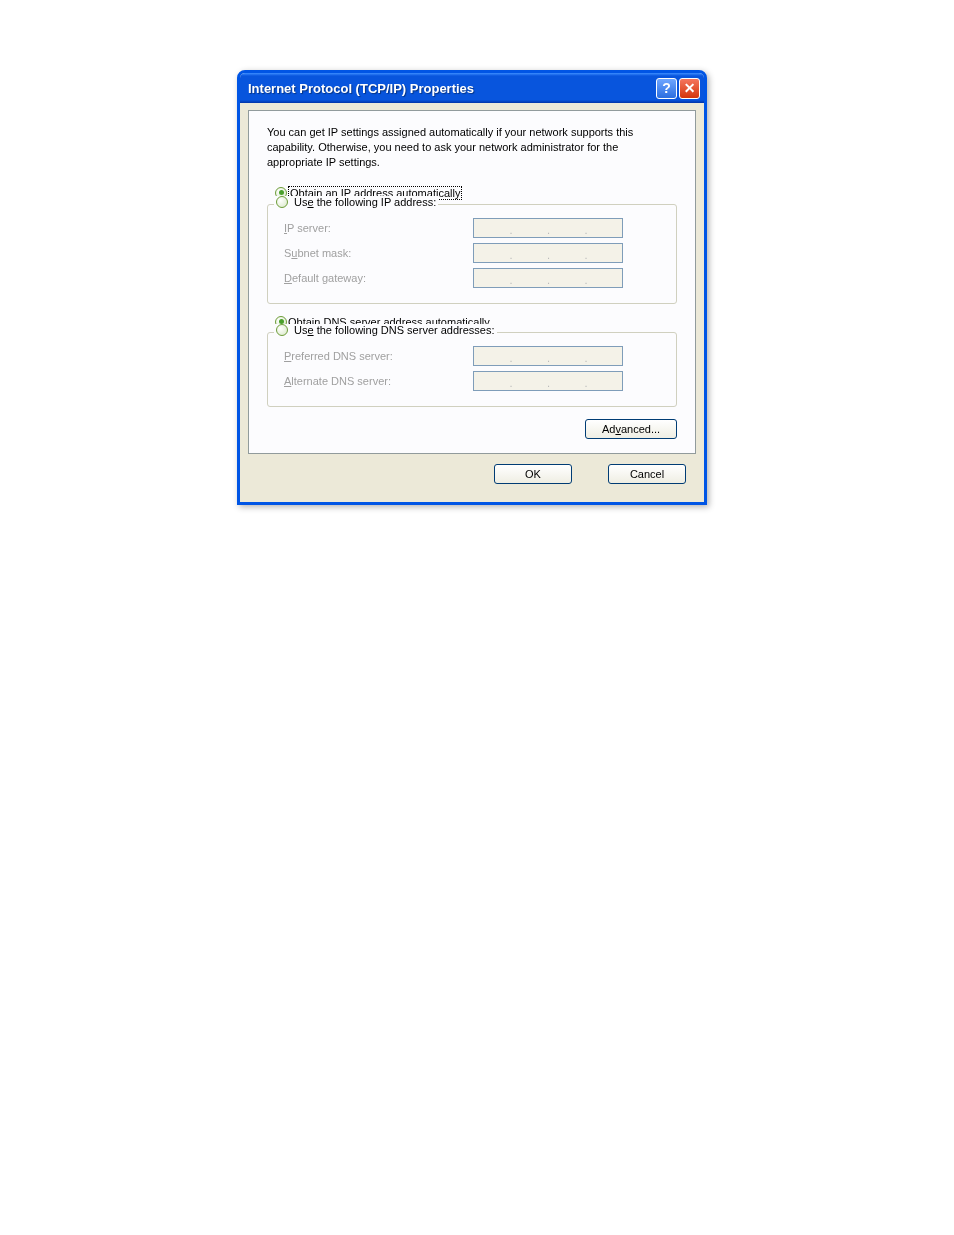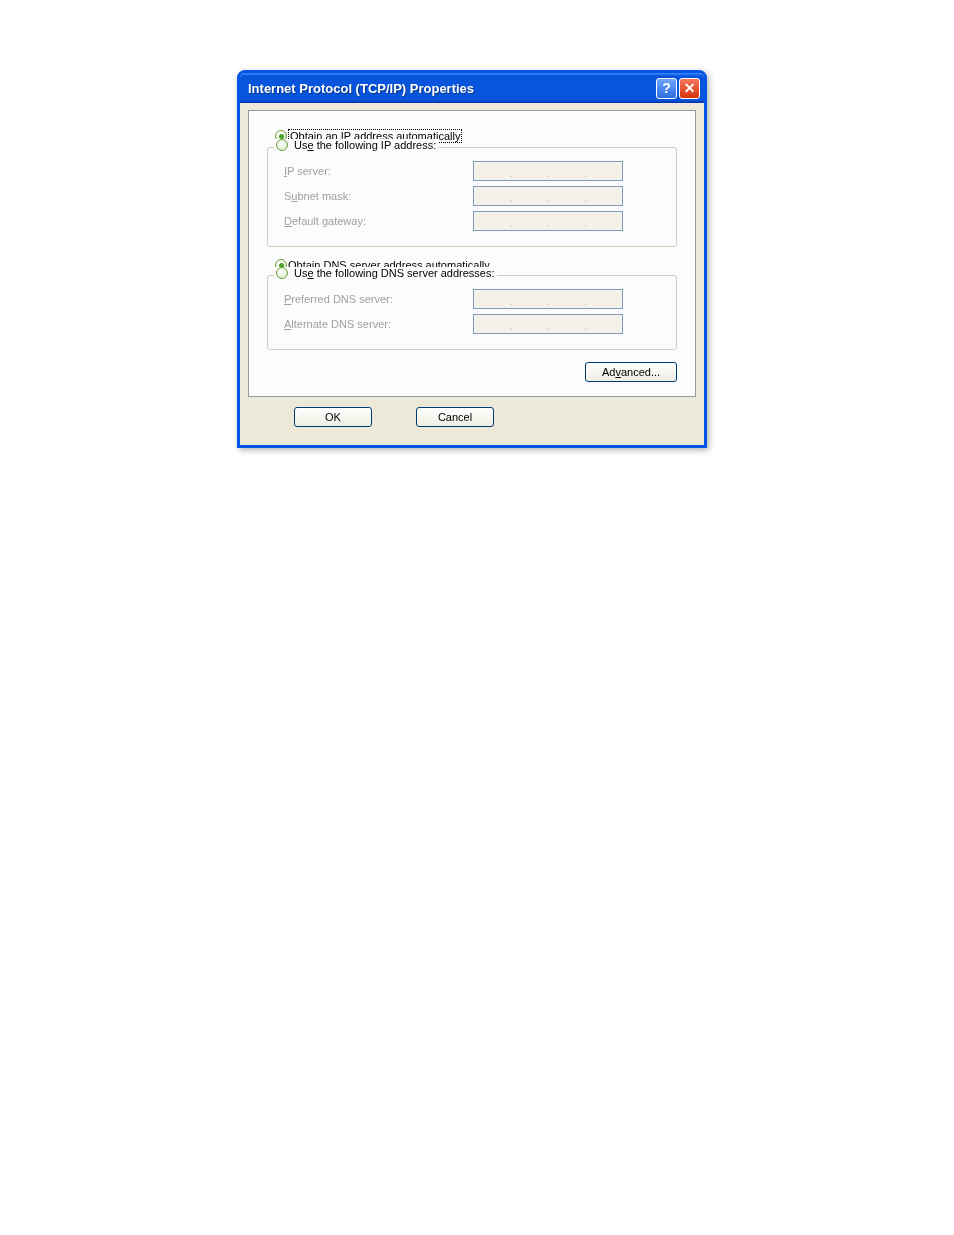--- a/index.html
+++ b/index.html
@@ -192,21 +192,21 @@
       text-align: center;
       margin-left: 36px;
     }
     .adv-row {
       display: flex;
       justify-content: flex-end;
       margin-top: 10px;
     }
     .footer-btns {
       display: flex;
-      gap: 8px;
+      justify-content: flex-end;
       padding: 10px 10px 10px 10px;
     }
   </style>
 </head>
 <body>
 
 <div class="dialog">
 
   <div class="titlebar">
     <div class="titlebar-title">Internet Protocol (TCP/IP) Properties</div>
@@ -216,20 +216,21 @@
       </div>
       <div class="titlebtn close">
         <span>✕</span>
       </div>
     </div>
   </div>
 
   <div class="tabs-area">
 
     <div class="tab-panel">
+      <div class="description">You can get IP settings assigned automatically if your network supports this capability. Otherwise, you need to ask your network administrator for the appropriate IP settings.</div>
 
       <div class="radio-row">
         <div class="radio selected"></div>
         <span class="radio-label focused"><span class="underline">O</span><span>btain an IP address automatically</span></span>
       </div>
 
       <div class="groupbox">
         <div class="groupbox-legend">
           <div class="radio"></div>
           <span class="radio-label"><span>Us</span><span class="underline">e</span><span> the following IP address:</span></span>

